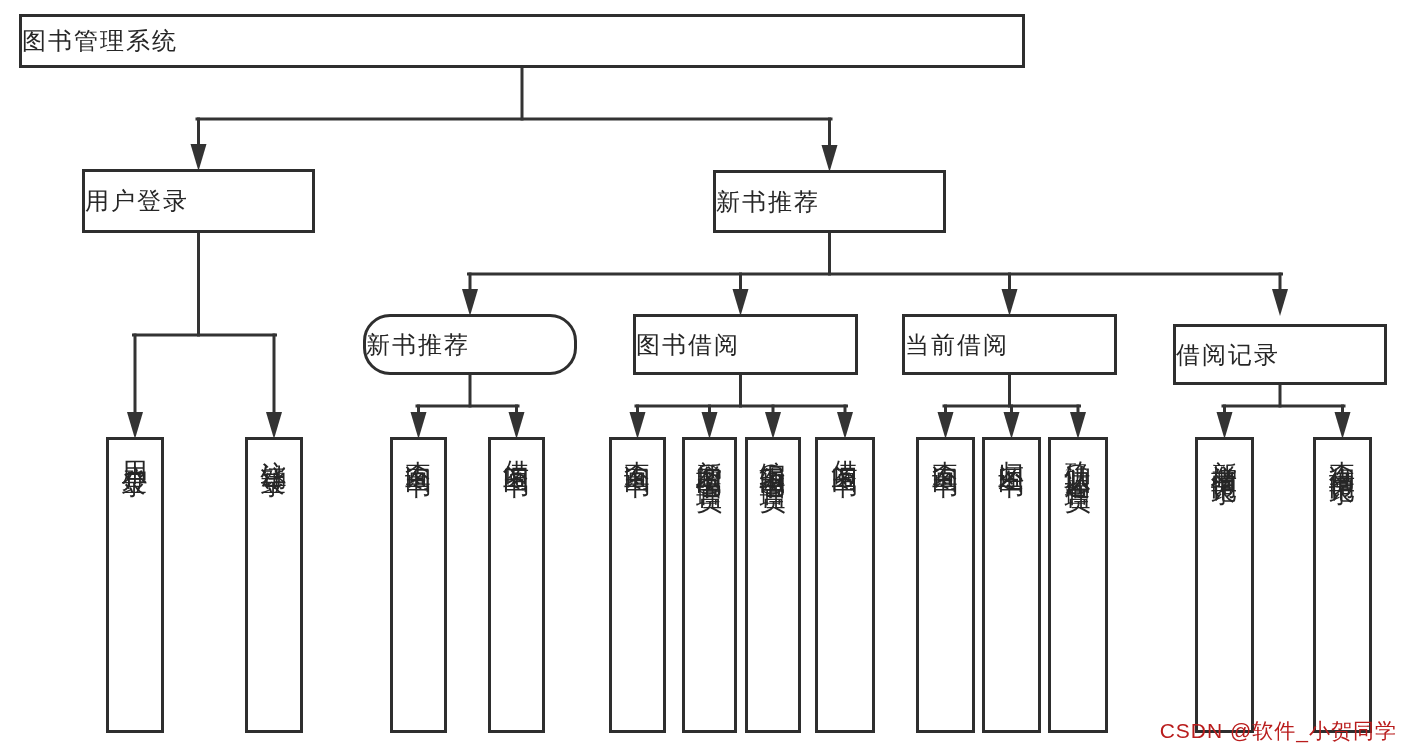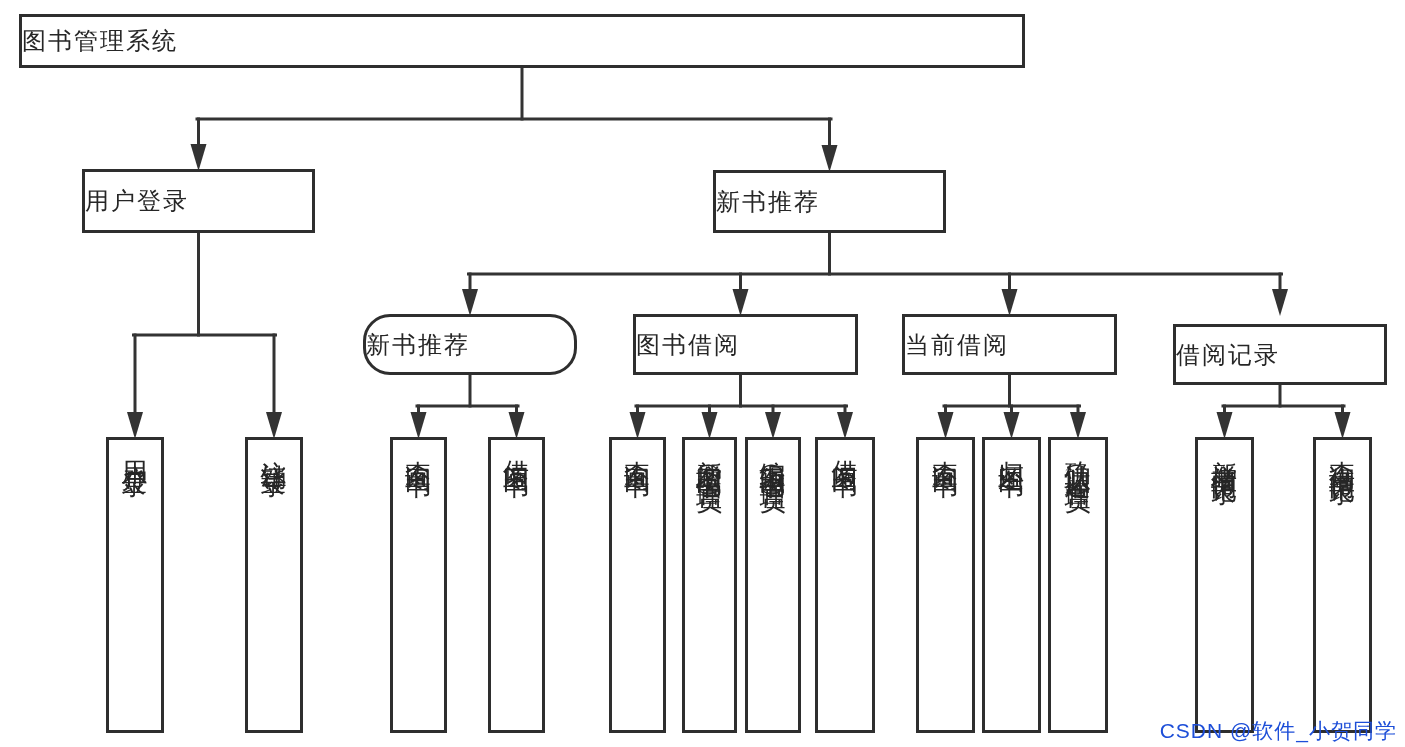--- a/index.html
+++ b/index.html
@@ -106,21 +106,21 @@
       <polygon points="1003.5,412 1019.5,412 1011.5,439" fill="#333333"></polygon>
       <line x1="1078" y1="406" x2="1078" y2="415" stroke="#333333" stroke-width="3" stroke-linecap="square"></line>
       <polygon points="1070,412 1086,412 1078,439" fill="#333333"></polygon>
       <line x1="1280" y1="375" x2="1280" y2="406" stroke="#333333" stroke-width="3" stroke-linecap="square"></line>
       <line x1="1223" y1="406" x2="1344" y2="406" stroke="#333333" stroke-width="3" stroke-linecap="square"></line>
       <line x1="1224.5" y1="406" x2="1224.5" y2="415" stroke="#333333" stroke-width="3" stroke-linecap="square"></line>
       <polygon points="1216.5,412 1232.5,412 1224.5,439" fill="#333333"></polygon>
       <line x1="1342.5" y1="406" x2="1342.5" y2="415" stroke="#333333" stroke-width="3" stroke-linecap="square"></line>
       <polygon points="1334.5,412 1350.5,412 1342.5,439" fill="#333333"></polygon>
     </svg>
-  <div class="watermark" style="color: #1d4ed8;">CSDN @软件_小贺同学</div>
+  <div class="watermark" style="color: #b91c1c;">CSDN @软件_小贺同学</div>
 <div class="node h-node" style="left: 19px; top: 14px; width: 1006px; height: 54px;">
       <span>图书管理系统</span>
     </div>
     <div class="node h-node" style="left: 82px; top: 169px; width: 233px; height: 64px;">
       <span>用户登录</span>
     </div>
     <div class="node h-node" style="left: 713px; top: 170px; width: 233px; height: 63px;">
       <span>新书推荐</span>
     </div>
     <div class="node h-node" style="left: 363px; top: 314px; width: 214px; height: 61px; border-radius: 27px;">

